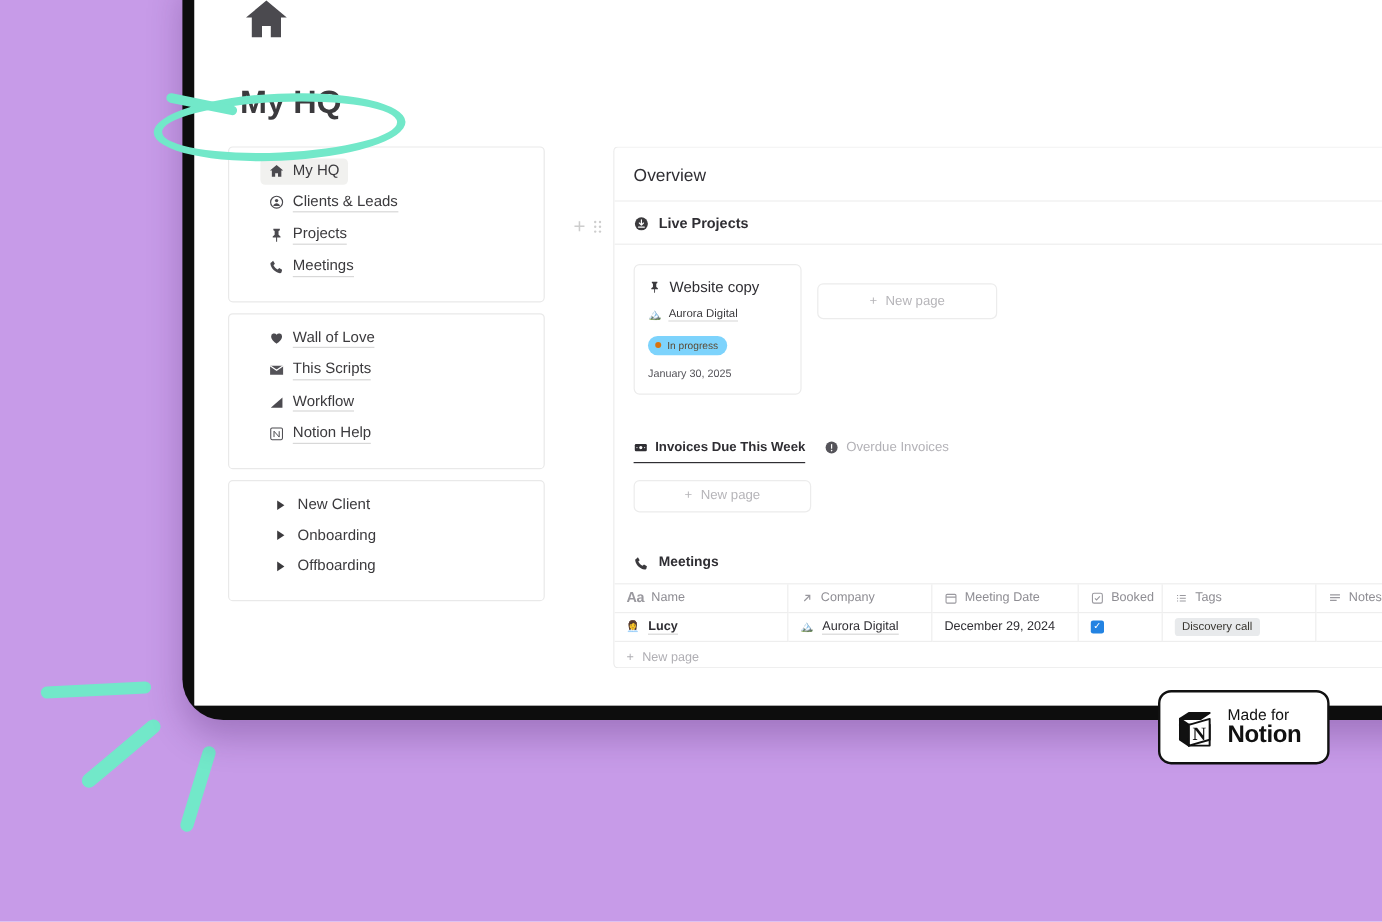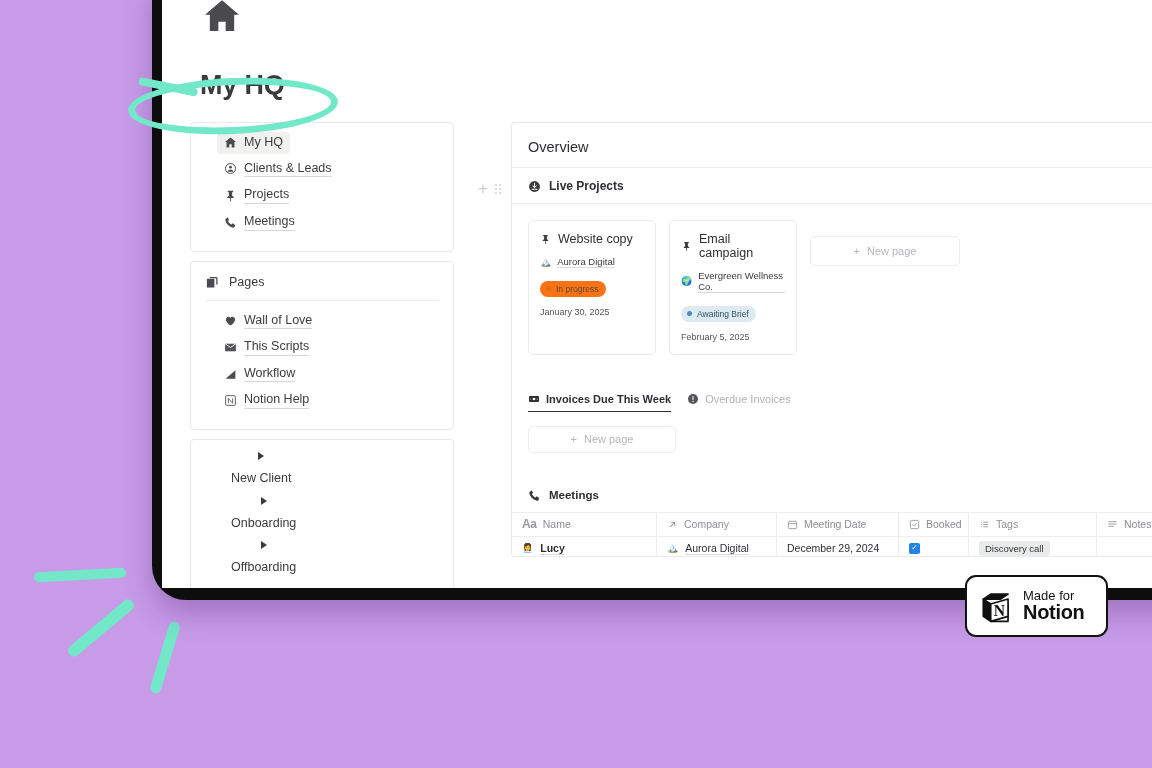--- a/index.html
+++ b/index.html
@@ -167,21 +167,21 @@
   }
   .side-item .ico svg { width: 100%; height: 100%; display: block; }
   .side-item .lbl {
     font-size: 12.5px;
     color: #3b3a3d;
     border-bottom: 1px solid #d8d8d8;
     line-height: 1.25;
   }
   .side-item.active .lbl { border-bottom: none; }
   .side-item.toggle .lbl { border-bottom: none; }
-  .side-item.toggle { padding-left: 14px; gap: 11px; flex-direction: column; }
+  .side-item.toggle { padding-left: 14px; gap: 11px; }
   .caret {
     width: 0; height: 0;
     border-left: 6px solid #3b3a3d;
     border-top: 4.5px solid transparent;
     border-bottom: 4.5px solid transparent;
   }
 
   
   .main-wrap {
     flex: 1;
@@ -236,21 +236,21 @@
   .section-head .sico { width: 13px; height: 13px; flex: 0 0 13px; color: #3b3a3d; }
   .section-head .sico svg { width: 100%; height: 100%; display: block; }
   .section-head .stext { font-size: 12px; color: #2f2e33; font-weight: bold; }
 
   .cards-row {
     display: flex;
     gap: 13px;
     padding: 16px 16px 0 16px;
   }
   .proj-card {
-    width: 128px;
+    width: 140px;
     border: 1px solid #ebebeb;
     border-radius: 5px;
     padding: 11px 11px 12px 11px;
     background: #fff;
   }
   .proj-title {
     display: flex; align-items: center; gap: 7px;
     font-size: 12.5px; color: #2f2e33;
     margin-bottom: 10px;
   }
@@ -264,21 +264,21 @@
   .proj-client .cname { border-bottom: 1px solid #dcdcdc; }
   .emoji { font-size: 9px; line-height: 1; }
   .badge {
     display: inline-flex; align-items: center; gap: 5px;
     font-size: 8.5px;
     padding: 2.5px 7px 3px 6px;
     border-radius: 9px;
     margin-bottom: 10px;
   }
   .badge .dot { width: 5px; height: 5px; border-radius: 50%; display: block; }
-  .badge-orange { background: #f97316; color: #5b4a34; text-align: center; }
+  .badge-orange { background: #7dd3fc; color: #5b4a34; text-align: center; }
   .badge-orange .dot { background: #d9730d; }
   .badge-blue { background: #ddebf1; color: #31526b; }
   .badge-blue .dot { background: #4a8bbf; }
   .proj-date { font-size: 9px; color: #55545a; }
 
   .newpage-card {
     width: 150px;
     border: 1px solid #ececec;
     border-radius: 5px;
     display: flex;
@@ -469,29 +469,20 @@
                   <svg viewBox="0 0 24 24" fill="currentColor">
                       <path d="M6.6 2.5 9.4 7l-2.2 2.2c1.3 2.9 3.7 5.3 6.6 6.6l2.2-2.2 4.5 2.8-.8 3.4c-.3 1.2-1.4 1.9-2.6 1.7C9.6 20.2 3.8 14.4 2.5 7.4 2.3 6.2 3 5.1 4.2 4.8z"></path>
                     </svg>
                 </span>
                 <span class="lbl">Meetings</span>
               </div>
             </div>
           </div>
 
           <div class="side-card">
-            <div class="side-card-head" style="margin:0 14px;">
-              <span class="hicon">
-                <svg viewBox="0 0 24 24" fill="currentColor">
-                    <rect x="3" y="6" width="12" height="14" rx="1"></rect>
-                    <path d="M8 3h10a2 2 0 0 1 2 2v10h-2V5H8z"></path>
-                  </svg>
-              </span>
-              <span class="htext">Pages</span>
-            </div>
             <div class="side-list">
               <div class="side-item">
                 <span class="ico">
                   <svg viewBox="0 0 24 24" fill="currentColor">
                       <path d="M12 21s-8.4-5.2-8.4-11A4.6 4.6 0 0 1 12 7.3 4.6 4.6 0 0 1 20.4 10c0 5.8-8.4 11-8.4 11z"></path>
                     </svg>
                 </span>
                 <span class="lbl">Wall of Love</span>
               </div>
               <div class="side-item">
@@ -585,39 +576,20 @@
                   <span class="emoji">🏔️</span>
                   <span class="cname">Aurora Digital</span>
                 </div>
                 <div class="badge badge-orange">
                   <span class="dot"></span>
                   <span>In progress</span>
                 </div>
                 <div class="proj-date">January 30, 2025</div>
               </div>
 
-              <div class="proj-card">
-                <div class="proj-title">
-                  <span class="pin">
-                    <svg viewBox="0 0 24 24" fill="currentColor">
-                        <path d="M7 3h10v2.2l-2 1.2v6l3 2.4v1.6h-5.2V23h-1.6v-6.6H6v-1.6l3-2.4v-6L7 5.2z"></path>
-                      </svg>
-                  </span>
-                  <span>Email campaign</span>
-                </div>
-                <div class="proj-client">
-                  <span class="emoji">🌍</span>
-                  <span class="cname">Evergreen Wellness Co.</span>
-                </div>
-                <div class="badge badge-blue">
-                  <span class="dot"></span>
-                  <span>Awaiting Brief</span>
-                </div>
-                <div class="proj-date">February 5, 2025</div>
-              </div>
 
               <div class="newpage-card">
                 <span>+</span>
                 <span>New page</span>
               </div>
             </div>
 
             <div class="tabs">
               <div class="tab active">
                 <span class="tico">

